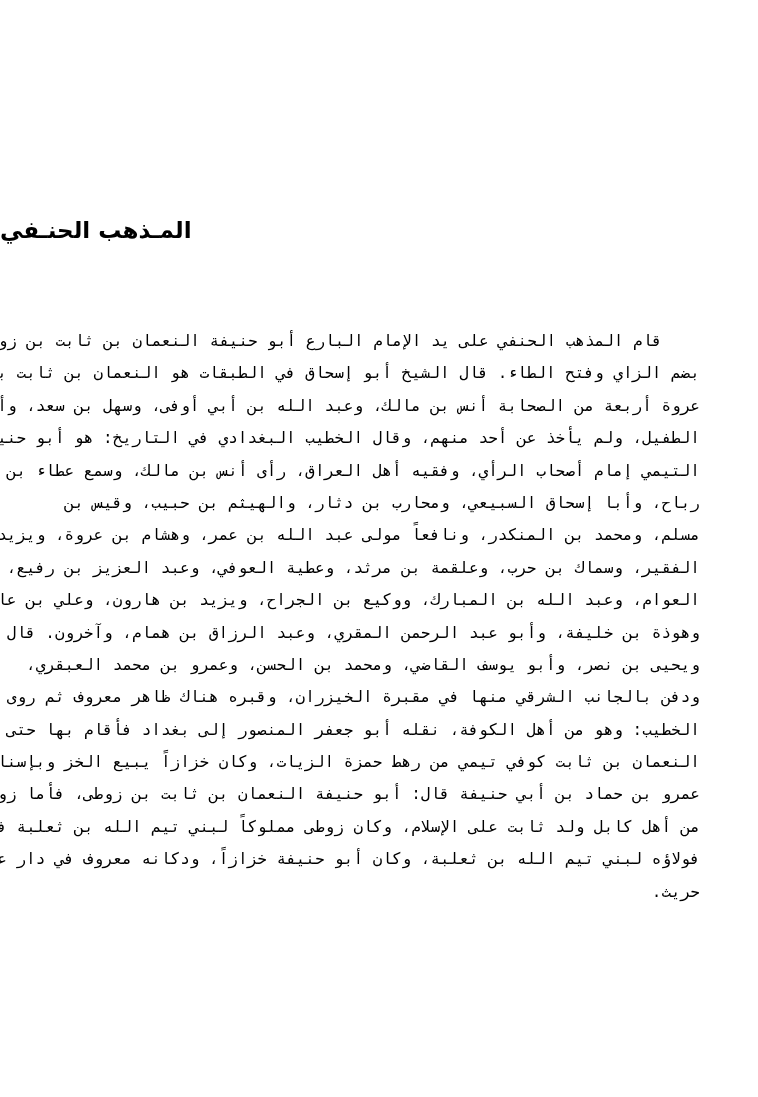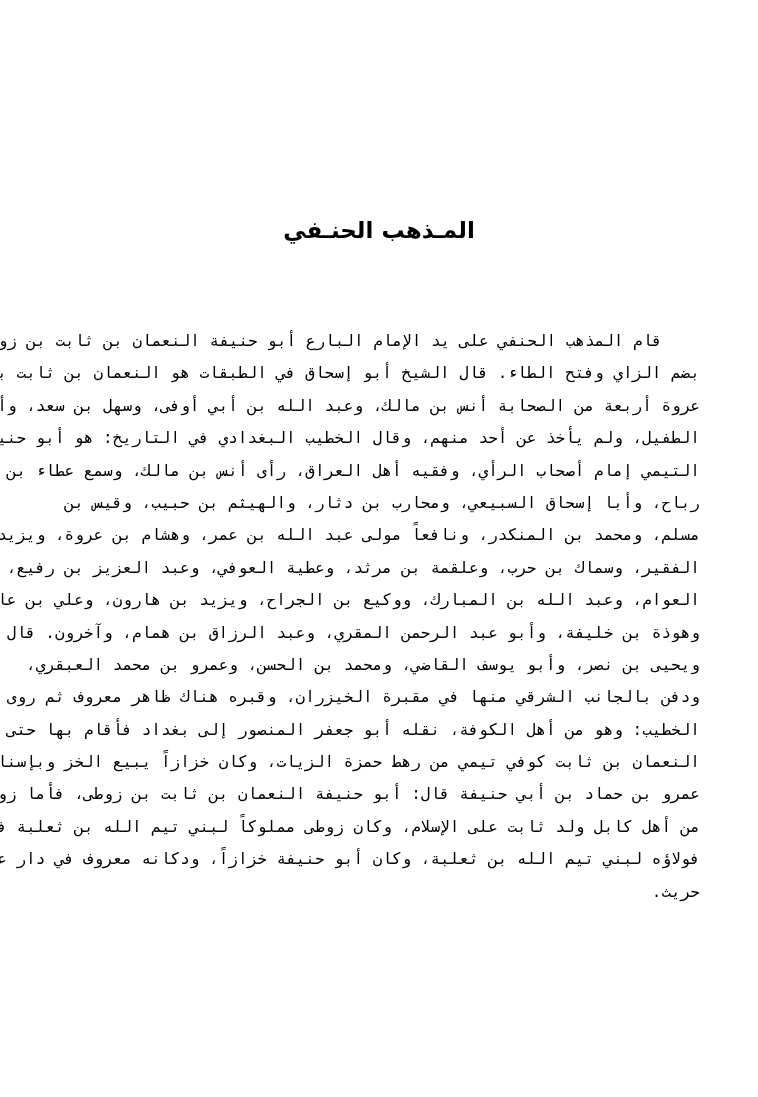--- a/index.html
+++ b/index.html
@@ -19,21 +19,21 @@
       left: 0; top: 0;
       width: 758px;
       height: 1097px;
       background: #ffffff;
     }
     .title {
       position: absolute;
       top: 212px;
       left: 0;
       width: 758px;
-      text-align: center;
+      text-align: left;
       direction: rtl;
       font-family: "DejaVu Sans", sans-serif;
       font-weight: bold;
       font-size: 23px;
       line-height: 36px;
       letter-spacing: 0.5px;
     }
     .body-text {
       position: absolute;
       top: 326px;

